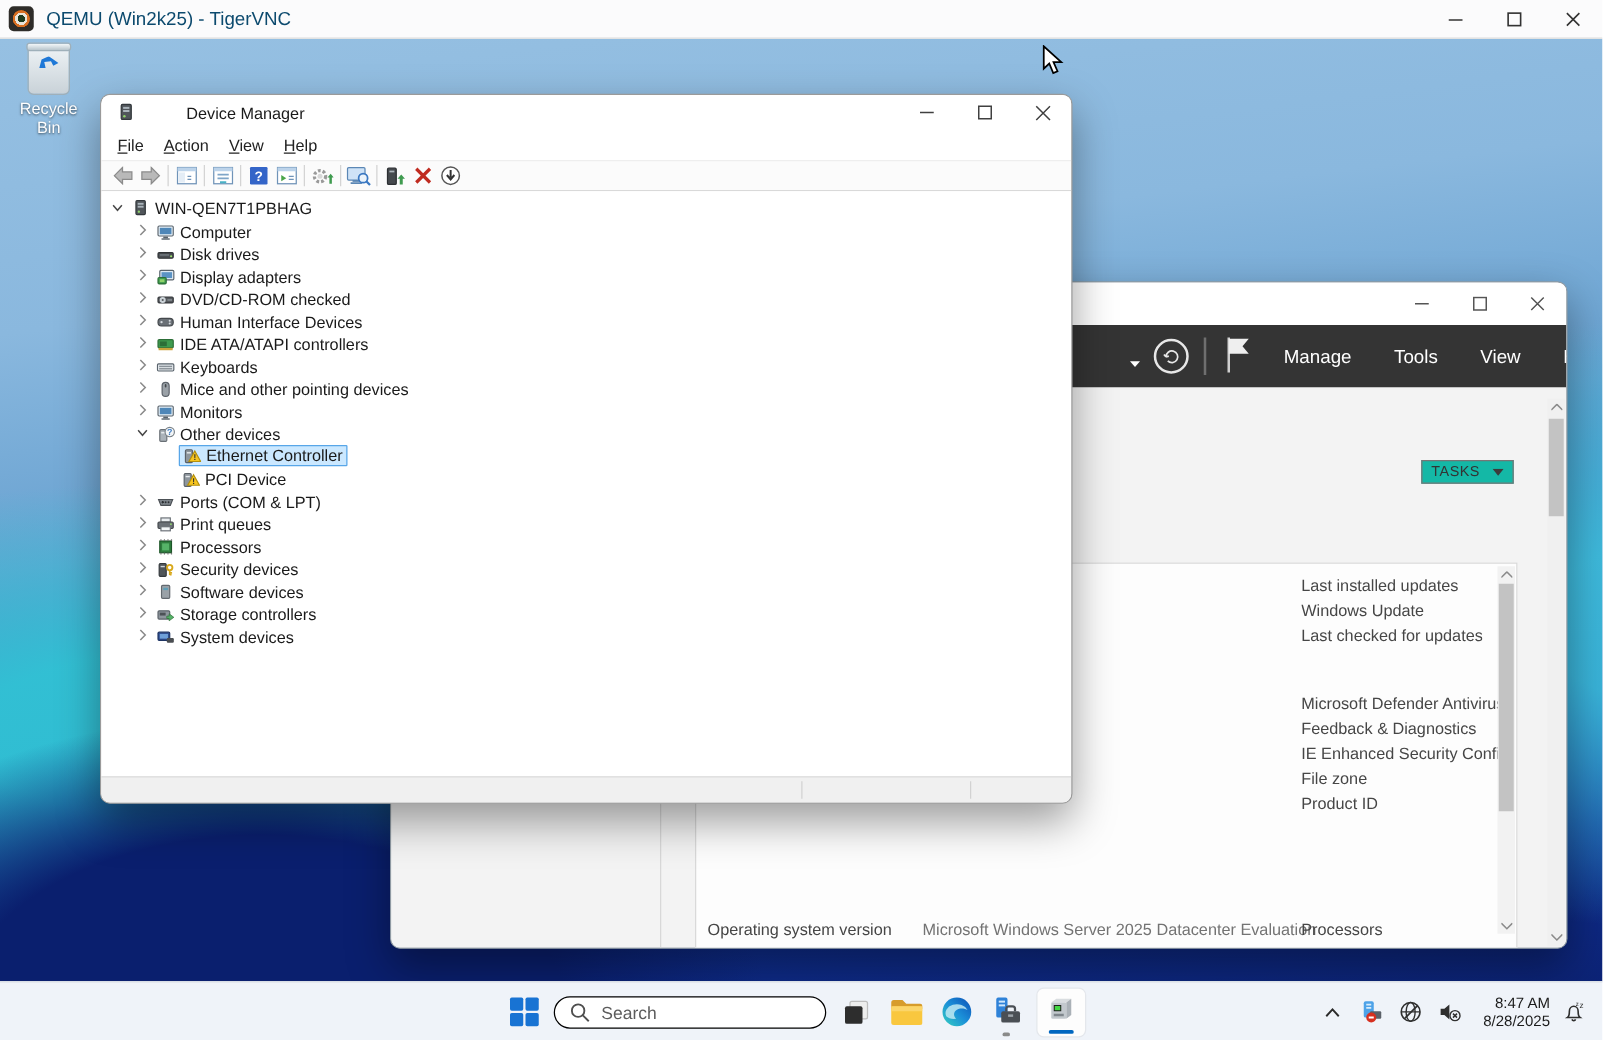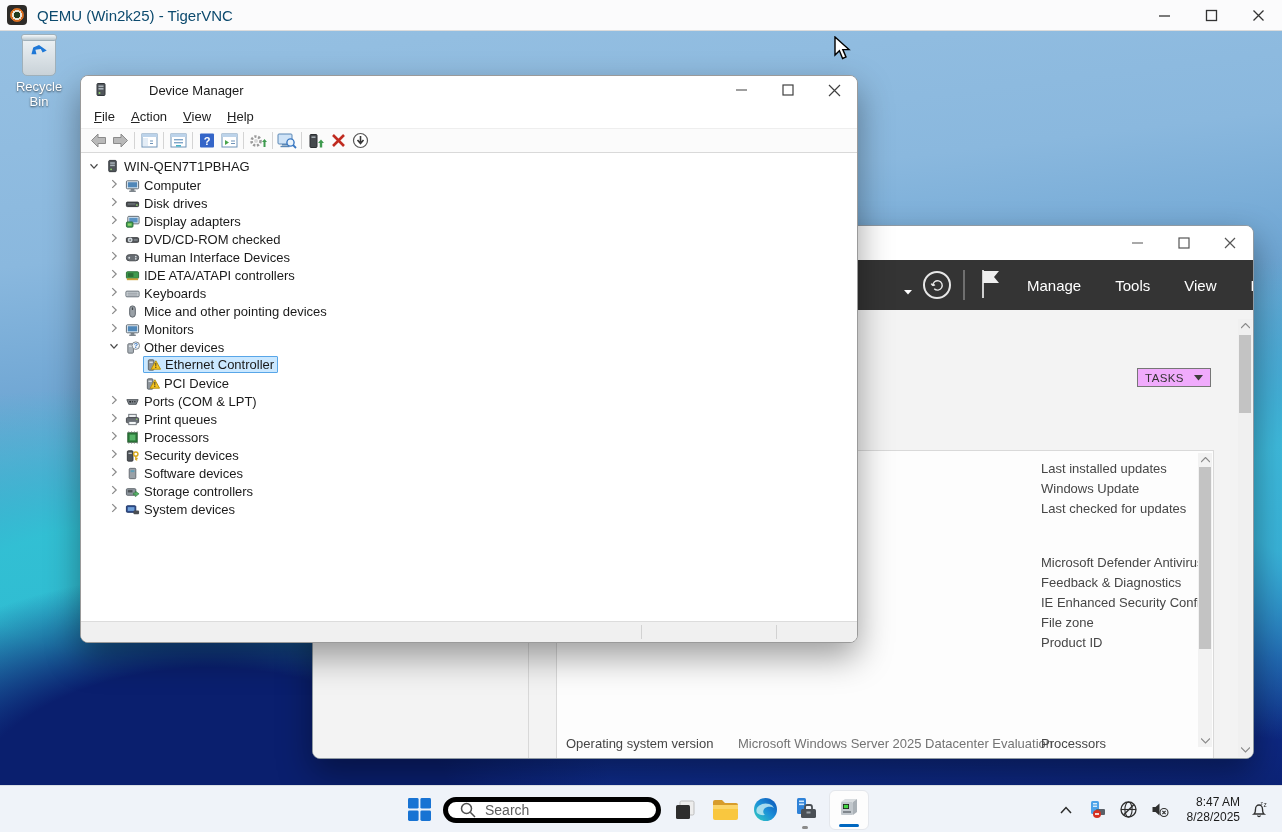--- a/index.html
+++ b/index.html
@@ -42,21 +42,21 @@
   .sm-titlebar{height:34px;background:#fff;display:flex;}
   .sm-darkbar{position:absolute;left:0;top:34px;width:100%;height:50px;background:#343434;}
   .sm-darkbar .caret{position:absolute;left:590px;top:22px;}
   .sm-refresh{position:absolute;left:610px;top:11px;width:28px;height:28px;border:2px solid #e7e7e7;border-radius:50%;display:flex;align-items:center;justify-content:center;}
   .sm-divider{position:absolute;left:650px;top:10px;width:2px;height:30px;background:#6f6f6f;}
   .sm-flag{position:absolute;left:666px;top:8px;}
   .sm-menu{position:absolute;left:700px;top:0;height:50px;display:flex;align-items:center;gap:34px;padding-left:14px;}
   .sm-menu .mi{color:#fff;font-size:15px;cursor:default;}
   .sm-body{position:absolute;left:0;top:84px;right:0;bottom:0;background:#f3f3f3;}
   .sm-coldiv{position:absolute;left:215px;top:0;bottom:0;width:1px;background:#d8d8d8;}
-  .tasks-btn{position:absolute;left:824px;top:58px;width:74px;height:19px;background:#f0abfc;border:1px solid #767676;display:flex;align-items:center;justify-content:center;gap:10px;font-size:11.5px;color:#333;letter-spacing:.4px;}
+  .tasks-btn{position:absolute;left:824px;top:58px;width:74px;height:19px;background:#14b8a6;border:1px solid #767676;display:flex;align-items:center;justify-content:center;gap:10px;font-size:11.5px;color:#333;letter-spacing:.4px;}
   .sm-panel{position:absolute;left:243px;top:140px;width:658px;height:350px;background:#fdfdfd;border:1px solid #d9d9d9;}
   .sm-plabel{position:absolute;left:484px;font-size:13px;color:#464646;white-space:nowrap;overflow:hidden;max-width:158px;}
   .sm-row-label{position:absolute;left:9px;font-size:13px;color:#464646;white-space:nowrap;}
   .sm-row-value{position:absolute;left:181px;font-size:13px;color:#737373;white-space:nowrap;}
   .vscroll{position:absolute;width:14px;background:#f2f2f2;}
   .vscroll .thumb{position:absolute;left:1px;width:12px;background:#c3c3c3;}
   .scr-arrow{width:14px;height:100%;display:flex;align-items:center;justify-content:center;color:#8a8a8a;font-size:10px;}
 
   
   .dm{left:80px;top:44px;width:778px;height:568px;z-index:3;border-color:#9a9a9a;}
@@ -76,21 +76,21 @@
   .trow .chev{width:18px;height:18px;display:flex;align-items:center;justify-content:center;flex:0 0 auto;}
   .trow .ticon{width:18px;height:16px;display:flex;align-items:center;justify-content:center;flex:0 0 auto;}
   .trow .tlabel{padding:0 3px;}
   .lv0{padding-left:4px;} .lv1{padding-left:24px;align-items:flex-end;} .lv2{padding-left:44px;align-items:flex-end;}
   .selbox{display:flex;align-items:center;background:#cbe8ff;border:1px solid #58a6e8;border-radius:1px;height:17px;}
 
   
   .taskbar{position:absolute;left:0;bottom:0;width:1282px;height:47px;background:#eff3f9;border-top:1px solid #d9dee4;z-index:60;}
   .tb-center{position:absolute;left:403px;top:0;height:47px;display:flex;align-items:center;gap:8px;}
   .tb-btn{width:32px;height:40px;display:flex;align-items:center;justify-content:center;border-radius:5px;position:relative;}
-  .search-pill{width:218px;height:26px;background:#fff;border:5px solid #000000;border-radius:13px;display:flex;align-items:center;padding-left:12px;gap:9px;}
+  .search-pill{width:218px;height:26px;background:#fff;border:1px solid #000000;border-radius:13px;display:flex;align-items:center;padding-left:12px;gap:9px;}
   .search-pill span{font-size:14px;color:#5c5c5c;}
   .tb-active{width:40px;background:#fdfdfd;border:1px solid #e4e7ec;border-radius:6px;}
   .pill-ind{position:absolute;bottom:2px;left:50%;transform:translateX(-50%);width:20px;height:3px;border-radius:2px;background:#0067c0;}
   .dot-ind{position:absolute;bottom:1px;left:50%;transform:translateX(-50%);width:6px;height:3px;border-radius:2px;background:#8a8a8a;}
   .tb-tray{position:absolute;left:1054px;top:0;height:47px;display:flex;align-items:center;gap:7px;}
   .tray-cell{width:24px;height:32px;display:flex;align-items:center;justify-content:center;position:relative;}
   .clock{width:62px;text-align:right;font-size:12px;color:#1b1b1b;line-height:15px;}
 
   .cursor{position:absolute;z-index:99;}
 </style>

